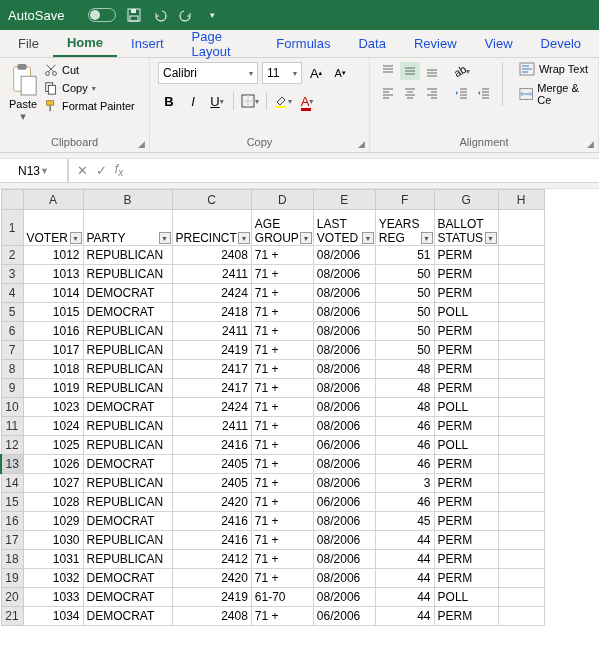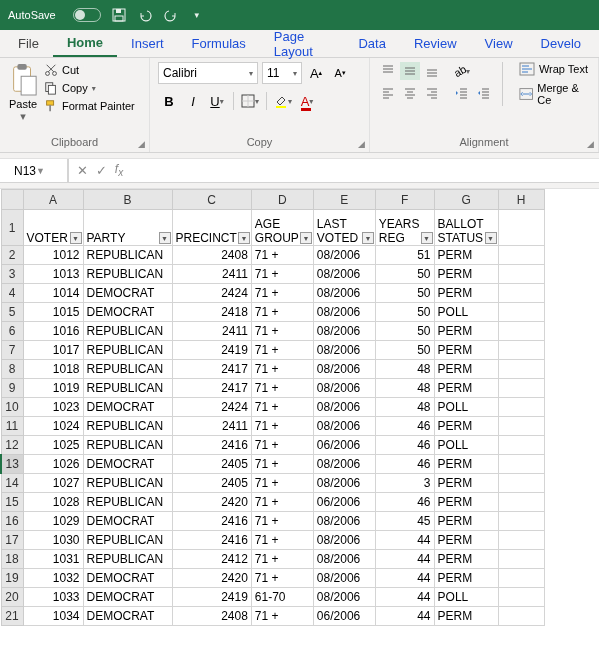--- a/index.html
+++ b/index.html
@@ -1,20 +1,20 @@
 <!DOCTYPE html>
 <html><head>
 <meta charset="utf-8">
 <style>
 * { margin: 0; padding: 0; box-sizing: border-box; font-family: 'Segoe UI', Arial, sans-serif; }
 body { width: 599px; height: 665px; overflow: hidden; background: #fff; font-size: 12px; }
 
 
 .titlebar { height: 30px; background: #217346; display: flex; align-items: center; padding: 0 8px; gap: 10px; color: #fff; }
-.autosave { display: flex; align-items: center; gap: 17px; font-size: 11px; }
+.autosave { display: flex; align-items: center; gap: 24px; font-size: 13px; }
 .toggle { width: 28px; height: 14px; border: 1px solid rgba(255,255,255,0.6); border-radius: 8px; position: relative; }
 .toggle::after { content: ""; position: absolute; left: 1px; top: 1px; width: 10px; height: 10px; border-radius: 50%; background: rgba(255,255,255,0.8); }
 .qat-icon { width: 16px; height: 16px; display: flex; align-items: center; justify-content: center; opacity: 0.9; }
 
 
 .ribbon-tabs { height: 28px; background: #f3f2f1; display: flex; align-items: center; border-bottom: 1px solid #d4d4d4; padding: 0 4px; }
 .ribbon-tab { padding: 0 14px; height: 100%; display: flex; align-items: center; color: #1d4ed8; font-size: 13px; cursor: pointer; }
 .ribbon-tab.active { color: #217346; border-bottom: 2px solid #217346; font-weight: 600; }
 .ribbon-tab.file { color: #444; }
 
@@ -43,21 +43,21 @@
 
 
 .align-row { display: flex; gap: 2px; }
 .align-col { display: flex; flex-direction: column; gap: 4px; }
 .align-btn { width: 20px; height: 18px; display: flex; align-items: center; justify-content: center; cursor: pointer; }
 .wrap-merge { display: flex; flex-direction: column; gap: 6px; font-size: 11px; margin-left: 8px; }
 .wm-item { display: flex; align-items: center; gap: 4px; cursor: pointer; }
 
 
 .formula-row { height: 24px; display: flex; align-items: center; border-bottom: 1px solid #d4d4d4; background: #fff; }
-.name-box { width: 68px; height: 100%; border-right: 1px solid #d4d4d4; display: flex; align-items: center; padding: 0 14px; font-size: 12px; justify-content: flex-start; }
+.name-box { width: 68px; height: 100%; border-right: 1px solid #d4d4d4; display: flex; align-items: center; padding: 0 6px; font-size: 12px; justify-content: center; }
 .name-dd { color: #888; font-size: 9px; }
 .fx-btns { display: flex; align-items: center; gap: 8px; padding: 0 8px; color: #888; }
 .spacer6 { height: 6px; background: #f3f2f1; border-bottom: 1px solid #e1e1e1; }
 
 
 .grid-wrap { overflow: hidden; }
 table { border-collapse: collapse; font-size: 12px; }
 th.colhdr, td.rowhdr { background: #e6e6e6; border: 1px solid #ccc; text-align: center; font-weight: normal; color: #333; }
 th.colhdr { height: 20px; }
 td.rowhdr { width: 22px; }
@@ -97,22 +97,22 @@
         <path d="M12 6 L12 9 L9 9" fill="none" stroke="#fff"></path>
       </svg>
   </span>
   <span class="qat-icon" style="font-size:9px;">▾</span>
 </div>
 
 <div class="ribbon-tabs">
   <div class="ribbon-tab file">File</div>
   <div class="ribbon-tab active">Home</div>
   <div class="ribbon-tab">Insert</div>
+  <div class="ribbon-tab">Page Layout</div>
   <div class="ribbon-tab">Formulas</div>
-  <div class="ribbon-tab">Page Layout</div>
   <div class="ribbon-tab">Data</div>
   <div class="ribbon-tab">Review</div>
   <div class="ribbon-tab">View</div>
   <div class="ribbon-tab">Develo</div>
 </div>
 
 <div class="ribbon-body">
 
   <div class="ribbon-group" style="min-width:150px;">
     <div class="group-main">

